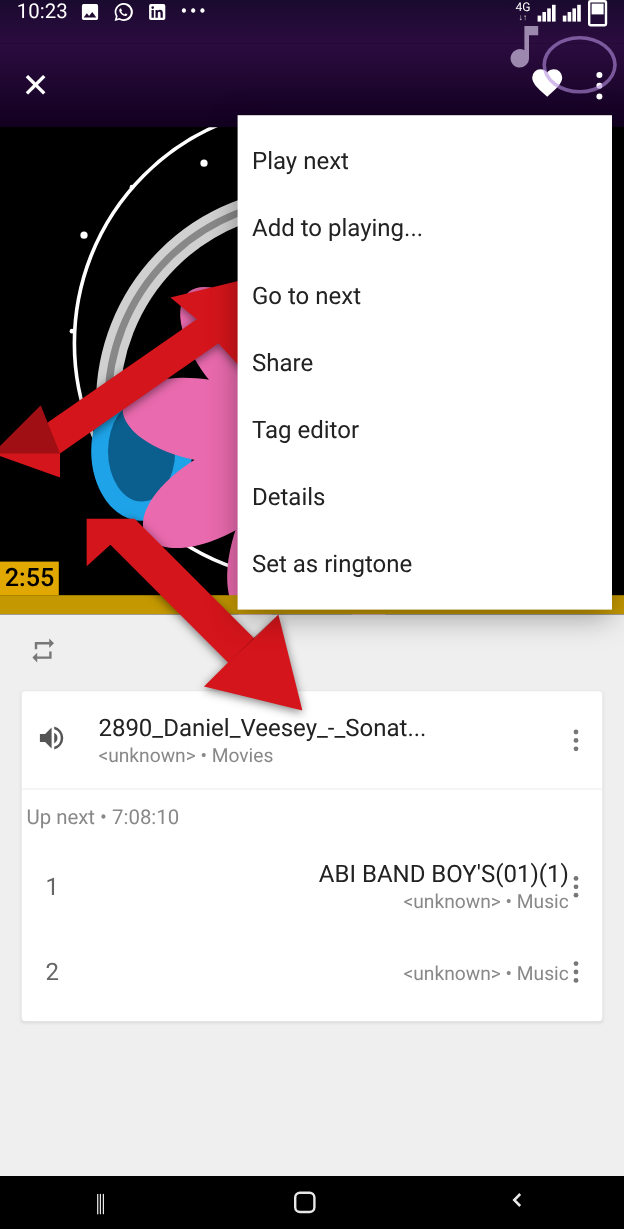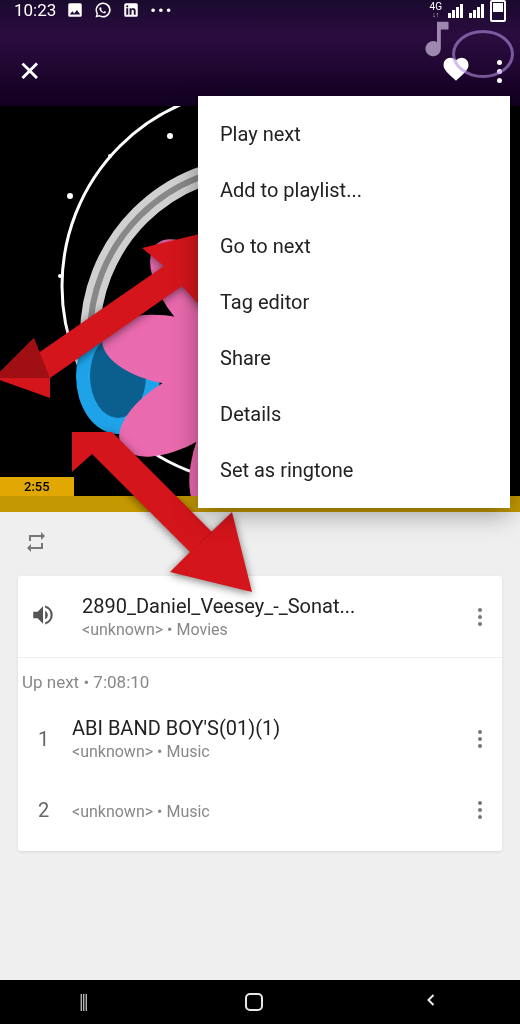--- a/index.html
+++ b/index.html
@@ -27,21 +27,21 @@
 .heart svg { width:30px; height:30px; fill:#fff; }
 .kebab { display:flex; flex-direction:column; gap:4px; }
 .kebab span { width:5px; height:5px; border-radius:50%; background:#fff; }
 .note { position:absolute; top:-20px; right:60px; }
 .note svg { width:46px; height:46px; fill:#cfbfe0; opacity:.7; }
 .batt-circle { position:absolute; top:-6px; right:6px; width:62px; height:48px; border:3px solid #b58de0; border-radius:50%; background:transparent; opacity:.6; }
 
 
 .art-area { position:relative; height:406px; background:#000; overflow:hidden; }
 .art-area svg.art { position:absolute; top:-30px; left:50%; transform:translateX(-50%); }
-.time-pill { position:absolute; left:0; bottom:16px; background:#e0a800; color:#000; font-size:13px; font-weight:500; padding:2px 24px; }
+.time-pill { position:absolute; left:0; bottom:16px; background:#e0a800; color:#000; font-size:21px; font-weight:500; padding:2px 4px; }
 .gold-bar { position:absolute; left:0; bottom:0; height:16px; background:#c49800; width:100%; }
 
 
 .arrow { position:absolute; z-index:5; filter:drop-shadow(0 2px 4px rgba(0,0,0,.5)); }
 .arrow svg { display:block; }
 
 
 .panel { position:absolute; left:0; right:0; top:512px; bottom:44px; background:#efefef; }
 .controls-strip { height:64px; display:flex; align-items:center; padding:0 24px; }
 .shuffle svg { width:24px; height:24px; fill:#777; }
@@ -53,25 +53,25 @@
 .now-text { margin-left:26px; flex:1; min-width:0; }
 .title { font-size:20px; color:#222; white-space:nowrap; overflow:hidden; text-overflow:ellipsis; }
 .sub { font-size:16px; color:#888; margin-top:2px; }
 .row-kebab { display:flex; flex-direction:column; gap:3px; padding:8px 4px; }
 .row-kebab span { width:4px; height:4px; border-radius:50%; background:#777; }
 
 .upnext { padding:14px 4px 8px; font-size:17px; color:#888; }
 
 .q-row { display:flex; align-items:center; padding:16px 16px 16px 20px; }
 .q-num { width:34px; font-size:20px; color:#666; }
-.q-text { flex:1; min-width:0; }
+.q-text { flex:1; min-width:0;text-align:right; }
 
 
 .menu { position:absolute; top:96px; right:10px; width:312px; background:#fff; box-shadow:0 6px 24px rgba(0,0,0,.35); padding:10px 0; z-index:20; }
-.menu-item { padding:16px 22px; font-size:20px; color:#222; }
+.menu-item { padding:16px 12px; font-size:20px; color:#222; }
 
 
 .nav { position:absolute; left:0; right:0; bottom:0; height:44px; background:#000; display:flex; align-items:center; justify-content:space-around; }
 .nav span { color:#e8e8e8; font-size:20px; }
 .nav .recents { letter-spacing:-2px; font-weight:300; }
 .nav .home { width:18px; height:18px; border:2px solid #e8e8e8; border-radius:5px; display:block; }
 .nav .back svg { width:20px; height:20px; fill:none; stroke:#e8e8e8; stroke-width:2.5; }
 </style>
 </head>
 <body>
@@ -234,24 +234,24 @@
           <span></span>
           <span></span>
           <span></span>
         </span>
     </div>
   </div>
 </div>
 
 <div class="menu">
   <div class="menu-item">Play next</div>
-  <div class="menu-item">Add to playlist...</div>
+  <div class="menu-item">Add to playing...</div>
   <div class="menu-item">Go to next</div>
+  <div class="menu-item">Share</div>
   <div class="menu-item">Tag editor</div>
-  <div class="menu-item">Share</div>
   <div class="menu-item">Details</div>
   <div class="menu-item">Set as ringtone</div>
 </div>
 
 <div class="nav">
   <span class="recents">|||</span>
   <span class="home"></span>
   <span class="back"><svg viewBox="0 0 24 24">
         <path d="M15 6l-6 6 6 6"></path>
       </svg></span>

